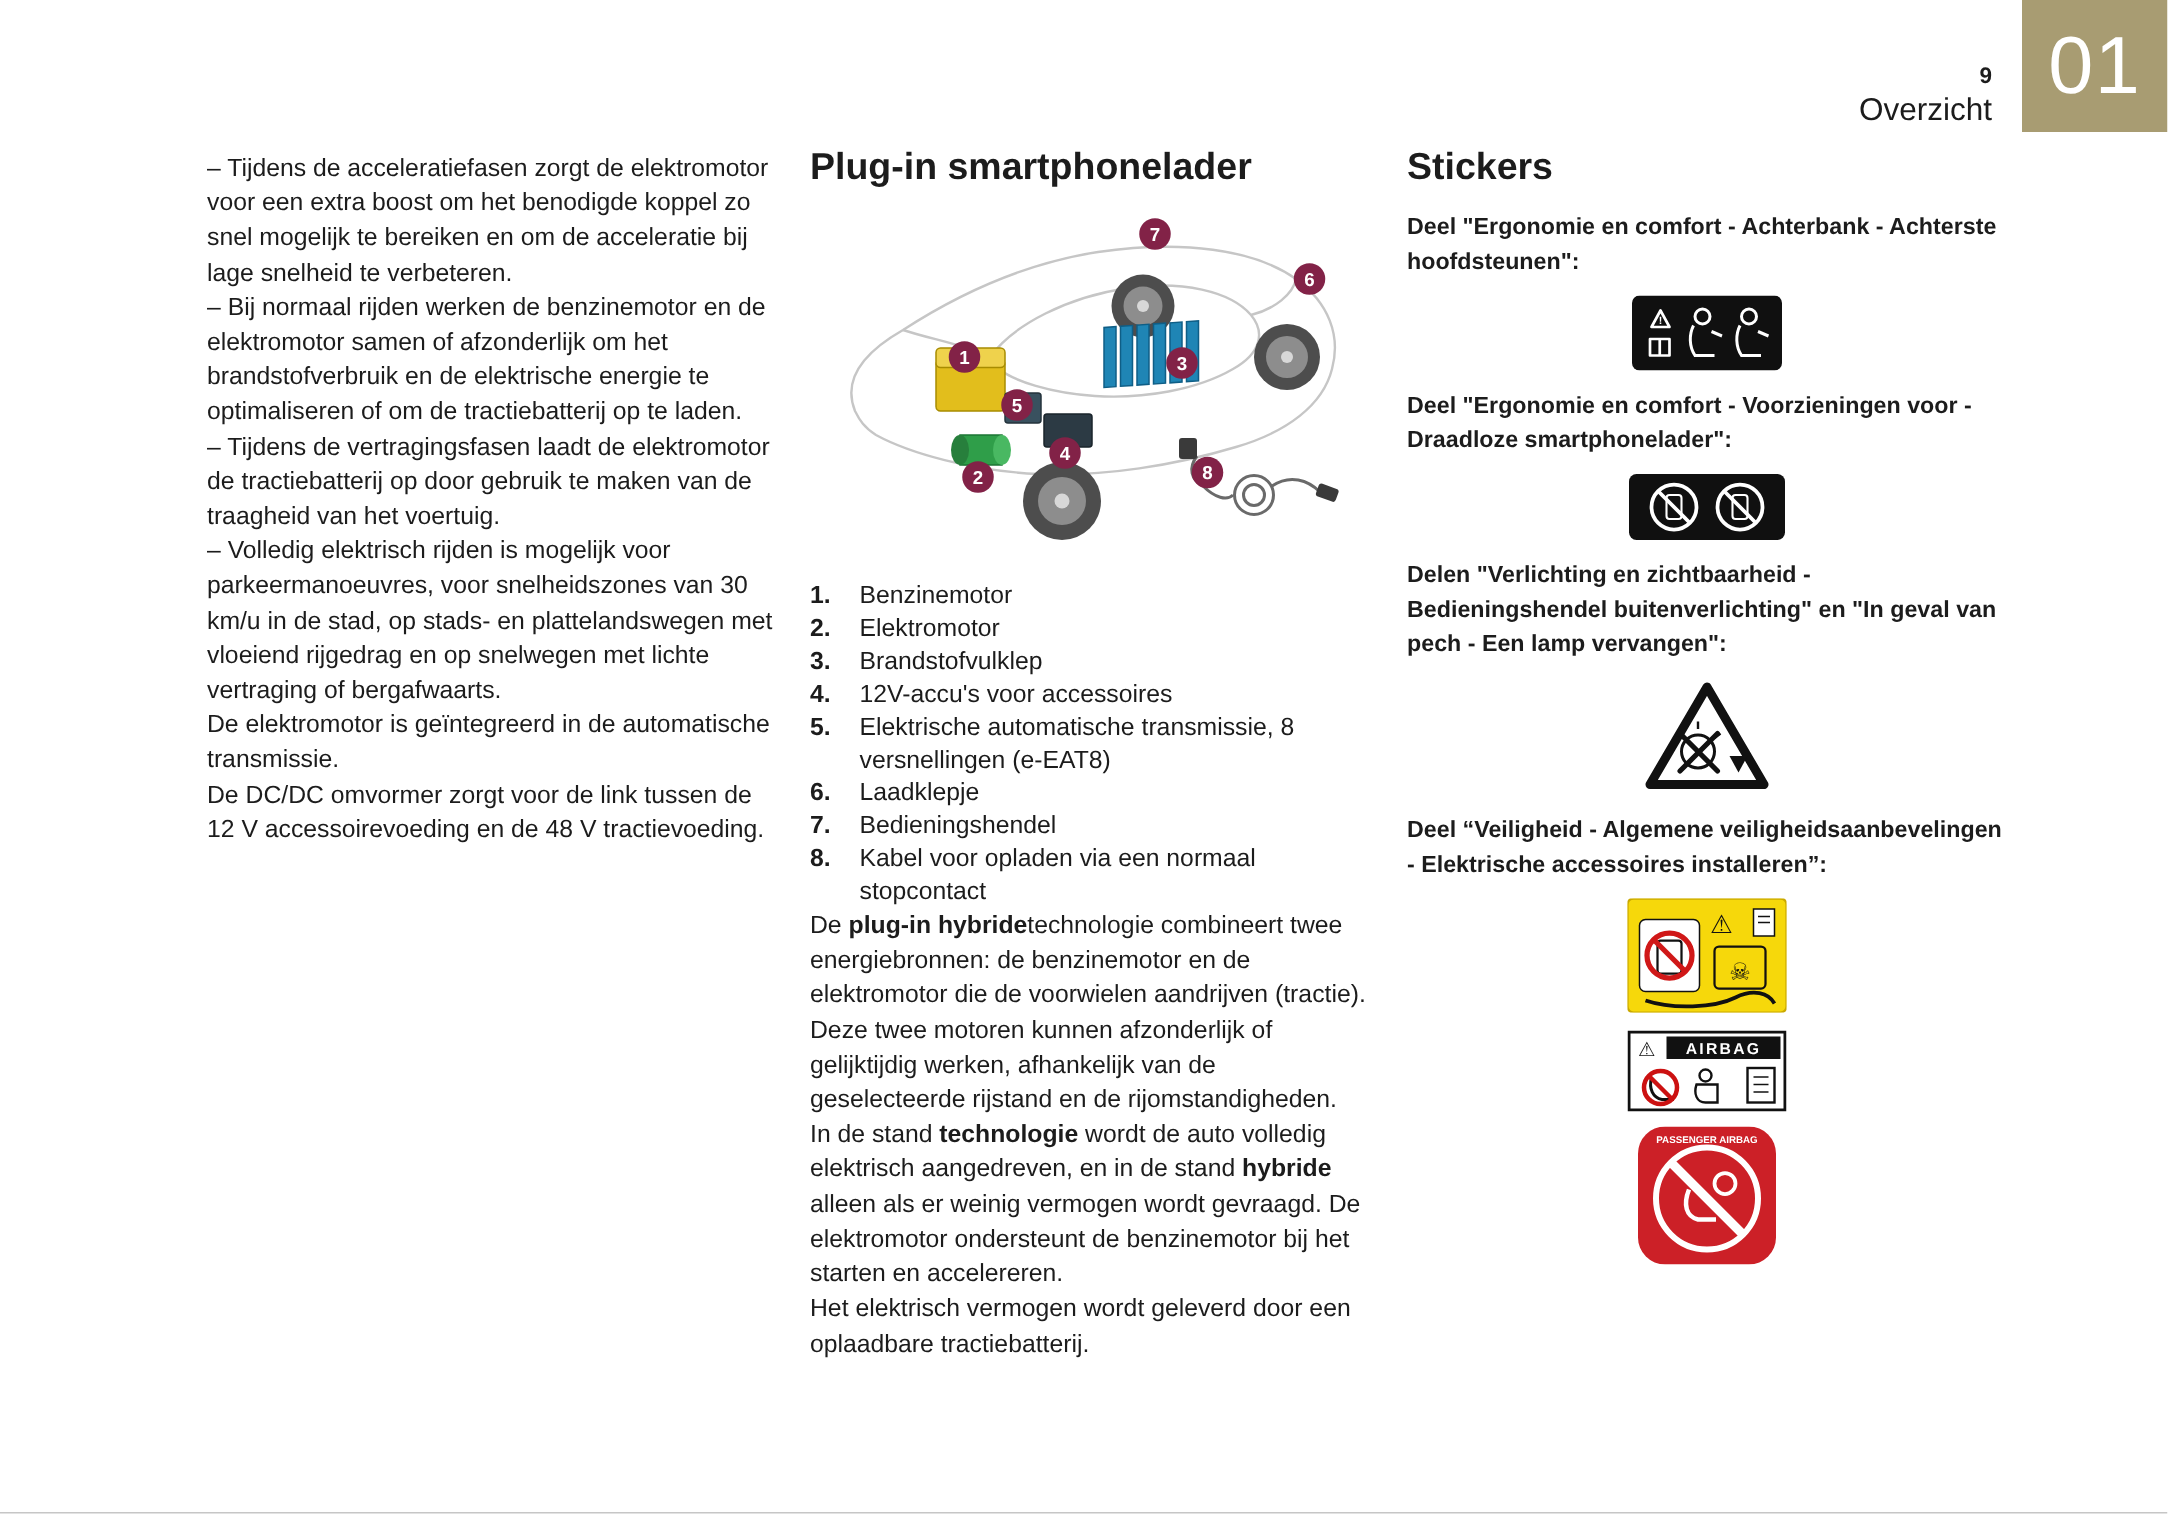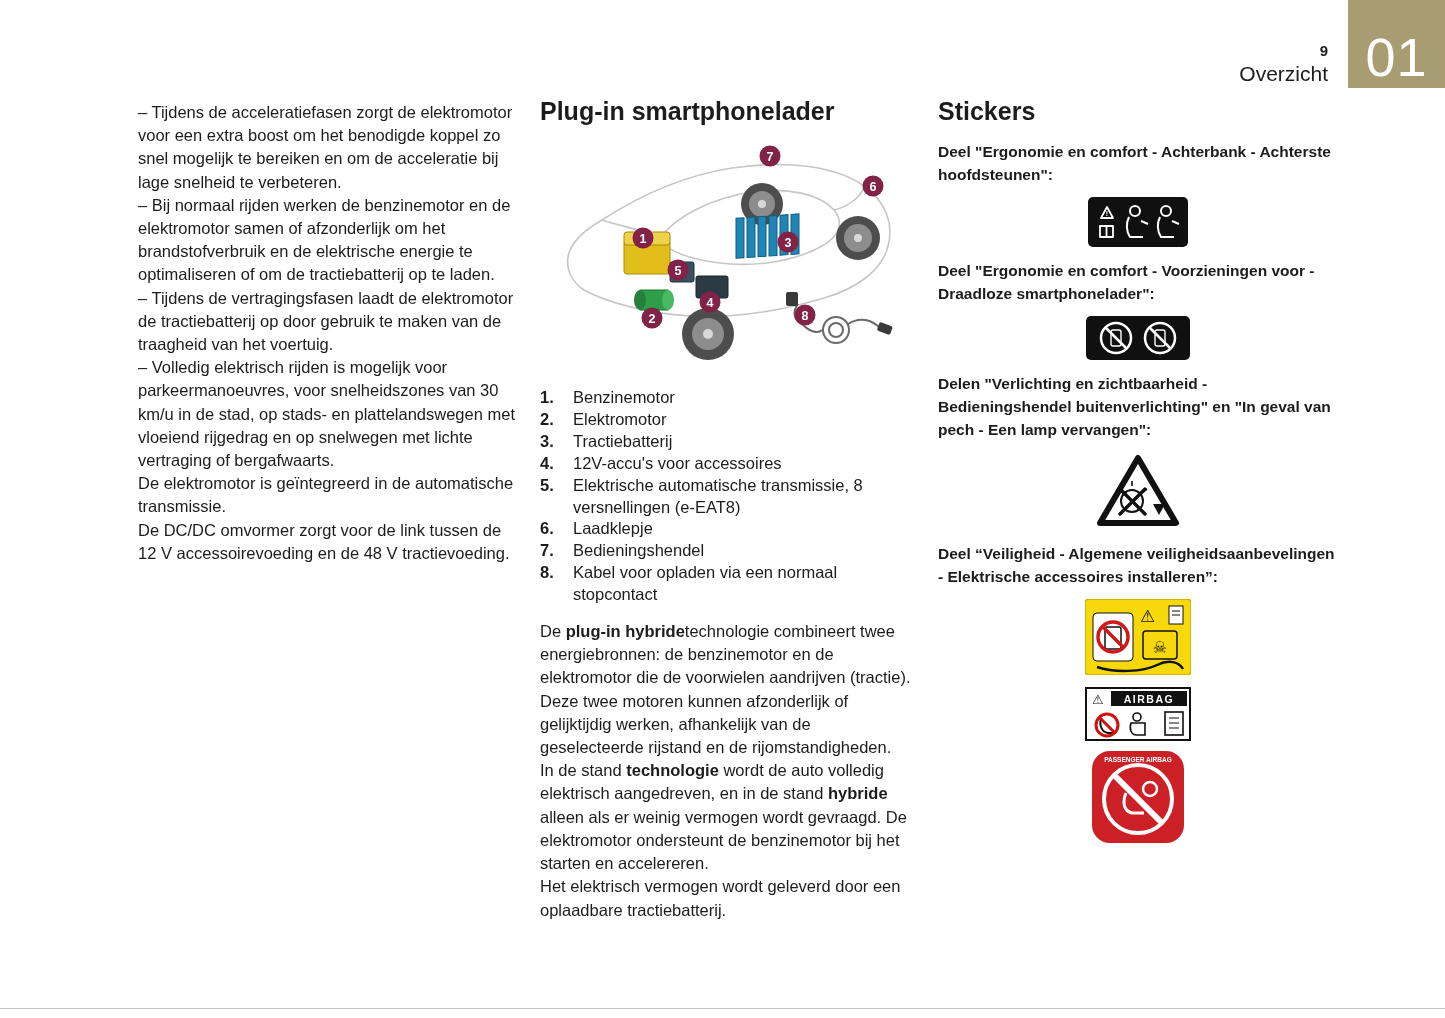--- a/index.html
+++ b/index.html
@@ -5,21 +5,21 @@
   * { margin:0; padding:0; box-sizing:border-box; }
   html,body { background:#fff; }
   body {
     width:1445px; height:1018px; position:relative; overflow:hidden;
     font-family:"Liberation Sans", sans-serif; color:#1c1c1c;
   }
 
   
   .chapter-box {
     position:absolute; top:0; right:0; width:97px; height:88px;
-    background:#a89c72; color:#fff; display:flex; align-items:flex-end; justify-content:center;
+    background:#a89c72; color:#fff; display:flex; align-items:center; justify-content:center;
     font-size:54px; font-weight:300; letter-spacing:1px;
   }
   .page-meta { position:absolute; top:42px; right:117px; text-align:right; }
   .page-meta .num { display:block; font-weight:bold; font-size:15px; }
   .page-meta .section { display:block; font-size:21px; margin-top:3px; }
 
   
   .col { position:absolute; top:96px; }
   .col-left  { left:138px; width:378px; }
   .col-mid   { left:540px; width:378px; }
@@ -33,21 +33,21 @@
   
   .diagram { position:relative; margin-top:8px; width:378px; height:247px; }
 
   
   .parts { margin-top:6px; font-size:16.5px; line-height:21.9px; }
   .part { display:flex; }
   .part .pnum { flex:none; width:33px; font-weight:bold; }
   .part .ptxt { flex:1; }
 
   
-  .mid-paras { margin-top:14px; }
+  .mid-paras { }
   .mid-paras p { font-size:16.5px; line-height:23.2px; }
   .mid-paras b { font-weight:bold; }
 
   
   .sticker-entry { margin-top:12px; }
   .sticker-entry:first-of-type { margin-top:14px; }
   .sticker-label { font-weight:bold; font-size:15.5px; line-height:23px; }
   .sticker-art { display:flex; justify-content:center; margin:11px 0 4px 0; }
   .sticker-art + .sticker-art { margin-top:10px; }
 
@@ -157,21 +157,21 @@
     <div class="part">
         <span class="pnum">1.</span>
         <span class="ptxt">Benzinemotor</span>
       </div>
     <div class="part">
         <span class="pnum">2.</span>
         <span class="ptxt">Elektromotor</span>
       </div>
     <div class="part">
         <span class="pnum">3.</span>
-        <span class="ptxt">Tractiebatterij</span>
+        <span class="ptxt">Brandstofvulklep</span>
       </div>
     <div class="part">
         <span class="pnum">4.</span>
         <span class="ptxt">12V-accu's voor accessoires</span>
       </div>
     <div class="part">
         <span class="pnum">5.</span>
         <span class="ptxt">Elektrische automatische transmissie, 8 versnellingen (e-EAT8)</span>
       </div>
     <div class="part">

